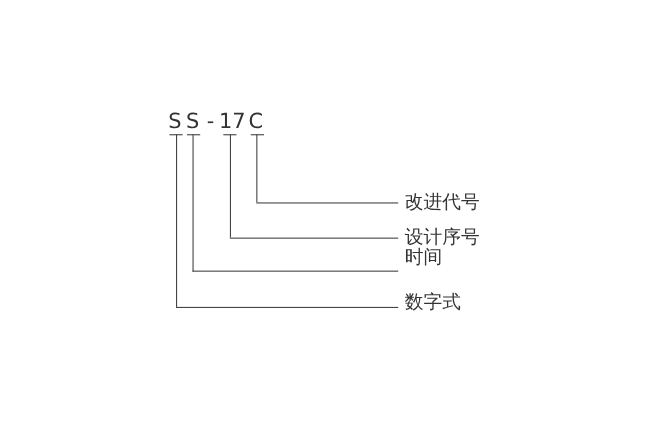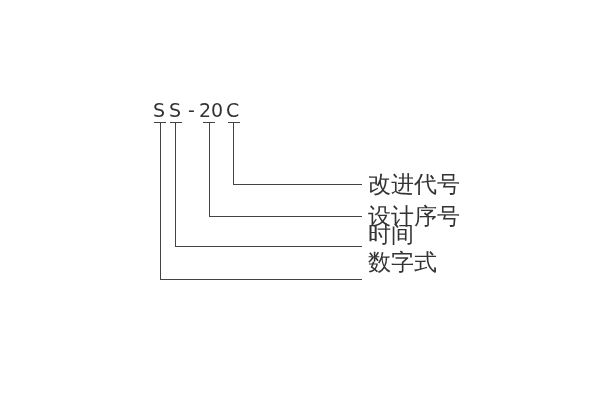--- a/index.html
+++ b/index.html
@@ -3,30 +3,30 @@
 <meta charset="utf-8">
 <style>
   html, body { margin: 0; padding: 0; background: #ffffff; }
   body { width: 600px; height: 400px; position: relative; overflow: hidden;
          font-family: "DejaVu Sans", "Liberation Sans", sans-serif; color: #333333; }
   .code { position: absolute; top: 99px; height: 22px; font-size: 19px; line-height: 22px;
           color: #333333; font-family: "DejaVu Sans", sans-serif; }
   .tbar { position: absolute; top: 122px; width: 12px; height: 1px; background: #444444; }
   .vline { position: absolute; width: 1px; background: #444444; }
   .hline { position: absolute; height: 1px; background: #444444; }
-  .label { position: absolute; left: 368px; font-size: 23px; line-height: 20px; color: #333333;
+  .label { position: absolute; left: 368px; font-size: 17px; line-height: 20px; color: #333333;
            white-space: nowrap; font-family: "DejaVu Sans", sans-serif; }
 </style>
 </head>
 <body>
 
 <span class="code" style="left:153px">S</span>
 <span class="code" style="left:169px">S</span>
 <span class="code" style="left:188px">-</span>
-<span class="code" style="left:199px">20</span>
+<span class="code" style="left:199px">17</span>
 <span class="code" style="left:226px">C</span>
 
 <div class="tbar" style="left:154px"></div>
 <div class="tbar" style="left:170px"></div>
 <div class="tbar" style="left:203px"></div>
 <div class="tbar" style="left:228px"></div>
 
 <div class="vline" style="left:233px; top:122px; height:62px;"></div>
 <div class="hline" style="left:233px; top:184px; width:129px;"></div>
 
@@ -35,13 +35,13 @@
 
 <div class="vline" style="left:175px; top:122px; height:125px;"></div>
 <div class="hline" style="left:175px; top:246px; width:187px;"></div>
 
 <div class="vline" style="left:160px; top:122px; height:157px;"></div>
 <div class="hline" style="left:160px; top:279px; width:202px;"></div>
 
 <span class="label" style="top:174px">改进代号</span>
 <span class="label" style="top:206px">设计序号</span>
 <span class="label" style="top:224px">时间</span>
-<span class="label" style="top:252px">数字式</span>
+<span class="label" style="top:265px">数字式</span>
 
 </body></html>

